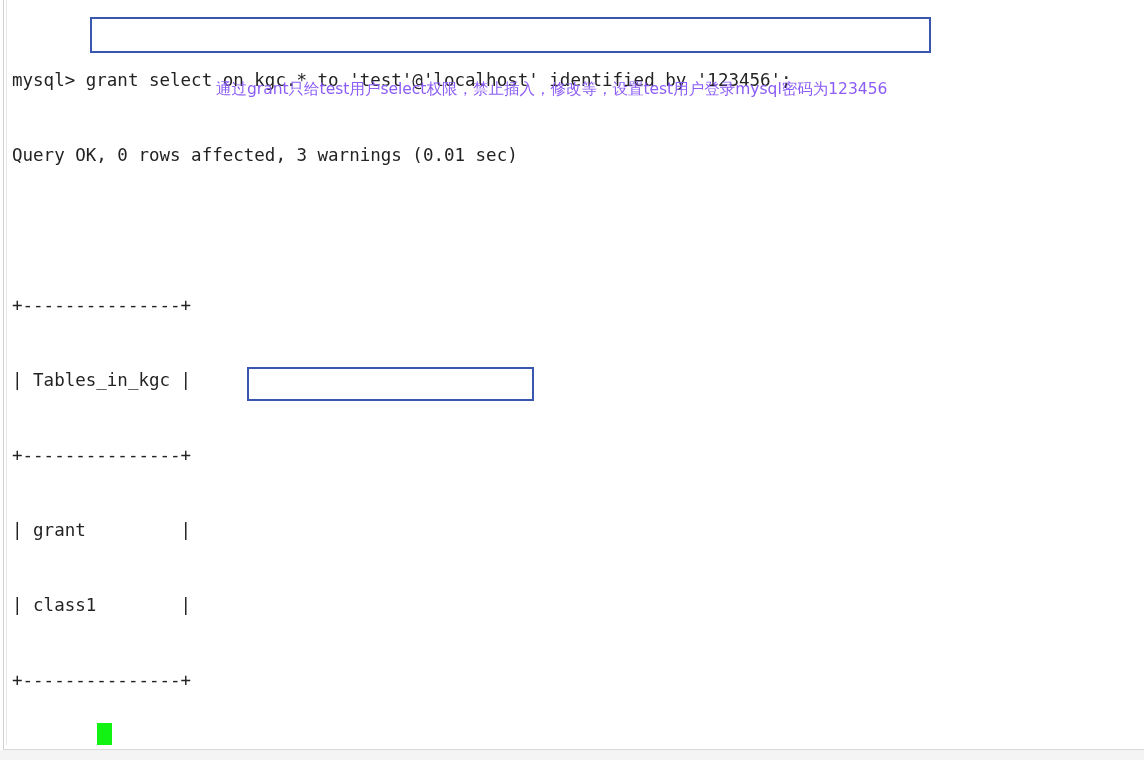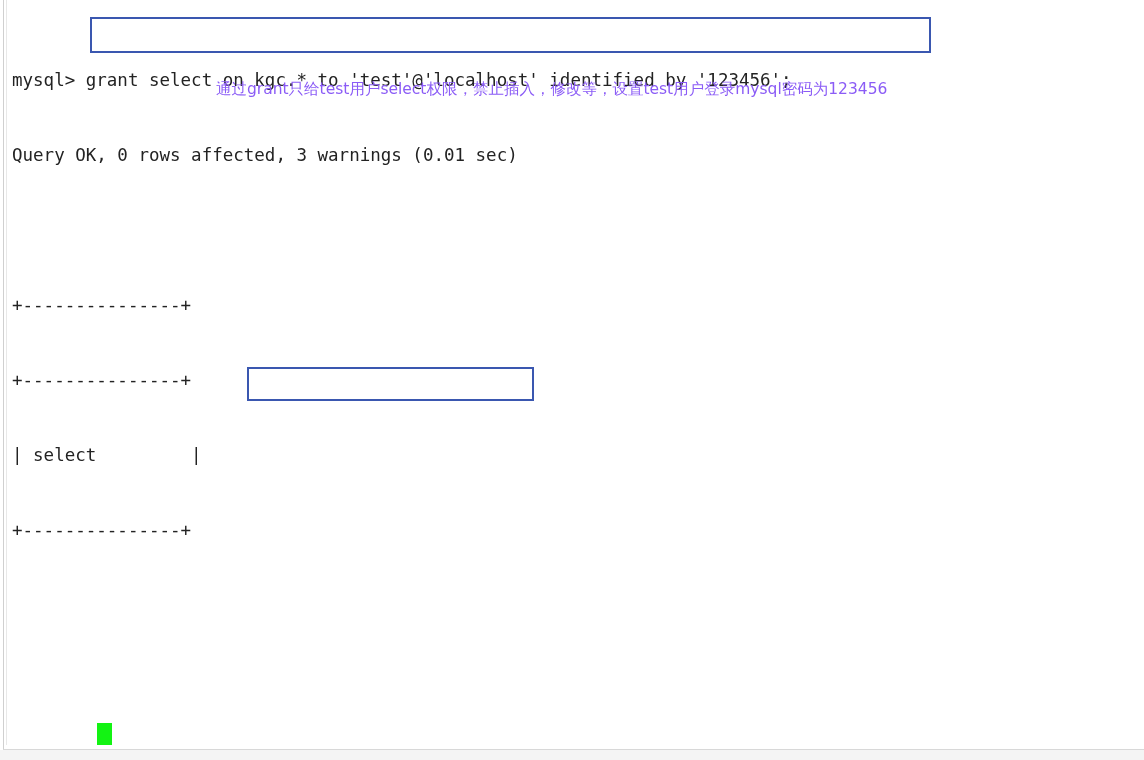--- a/index.html
+++ b/index.html
@@ -118,22 +118,24 @@
 <div id="screen">
 
   <div class="left-rule"></div>
   <div class="left-rule2"></div>
 
   <div class="term">
     <div class="line">mysql&gt; grant select on kgc.* to 'test'@'localhost' identified by '123456';</div>
     <div class="line">Query OK, 0 rows affected, 3 warnings (0.01 sec)</div>
     <div class="line blank"></div>
     <div class="line">+---------------+</div>
+    <div class="line">| Tables_in_kgc |</div>
     <div class="line">+---------------+</div>
-    <div class="line">| select         |</div>
+    <div class="line">| grant         |</div>
+    <div class="line">| class1        |</div>
     <div class="line">+---------------+</div>
     
     
     
     
     
     
     
     
     

